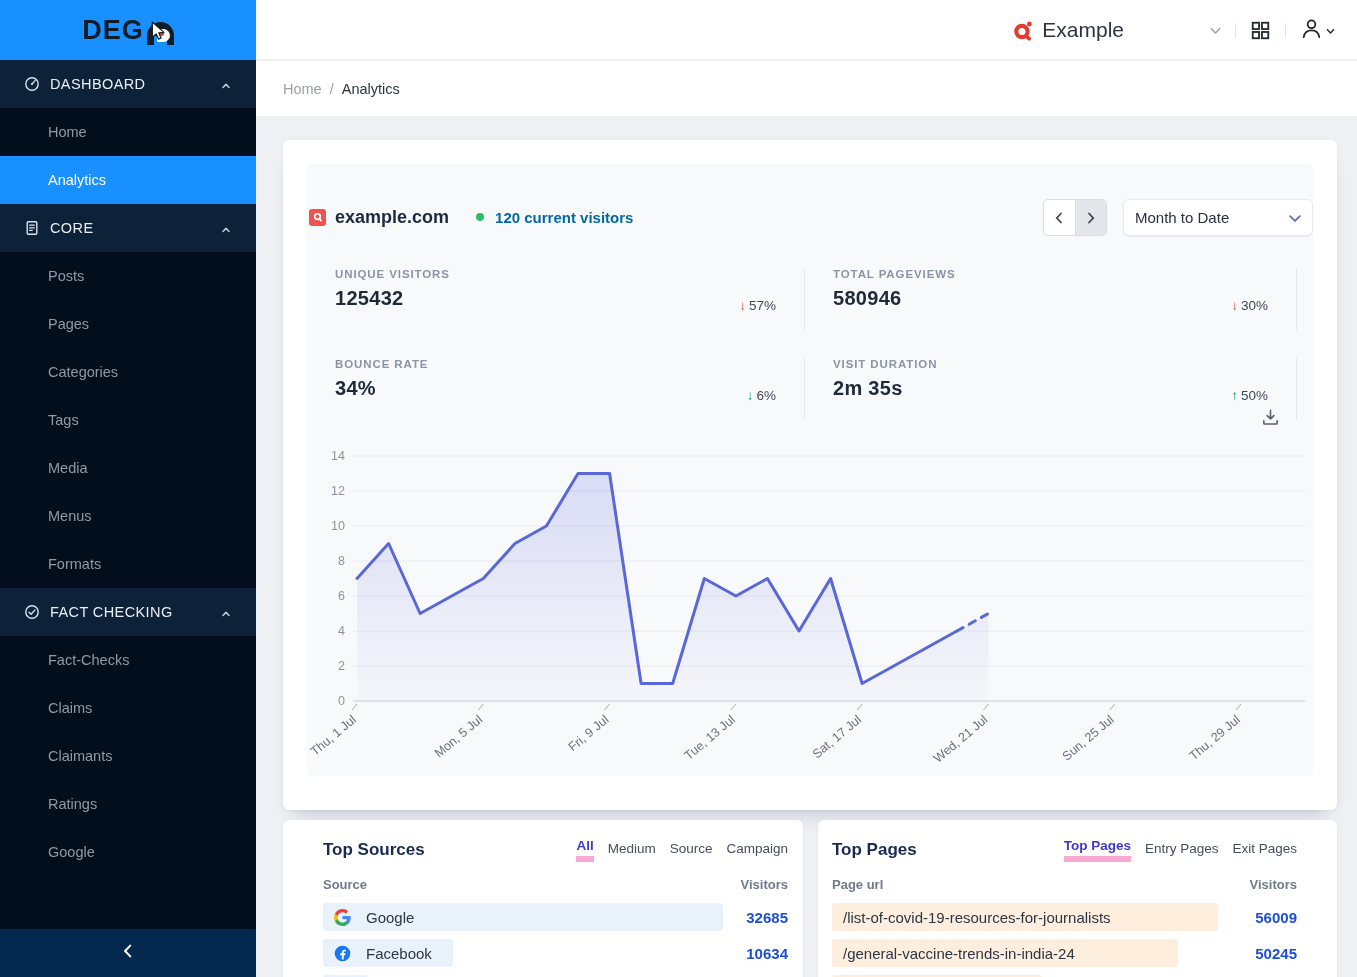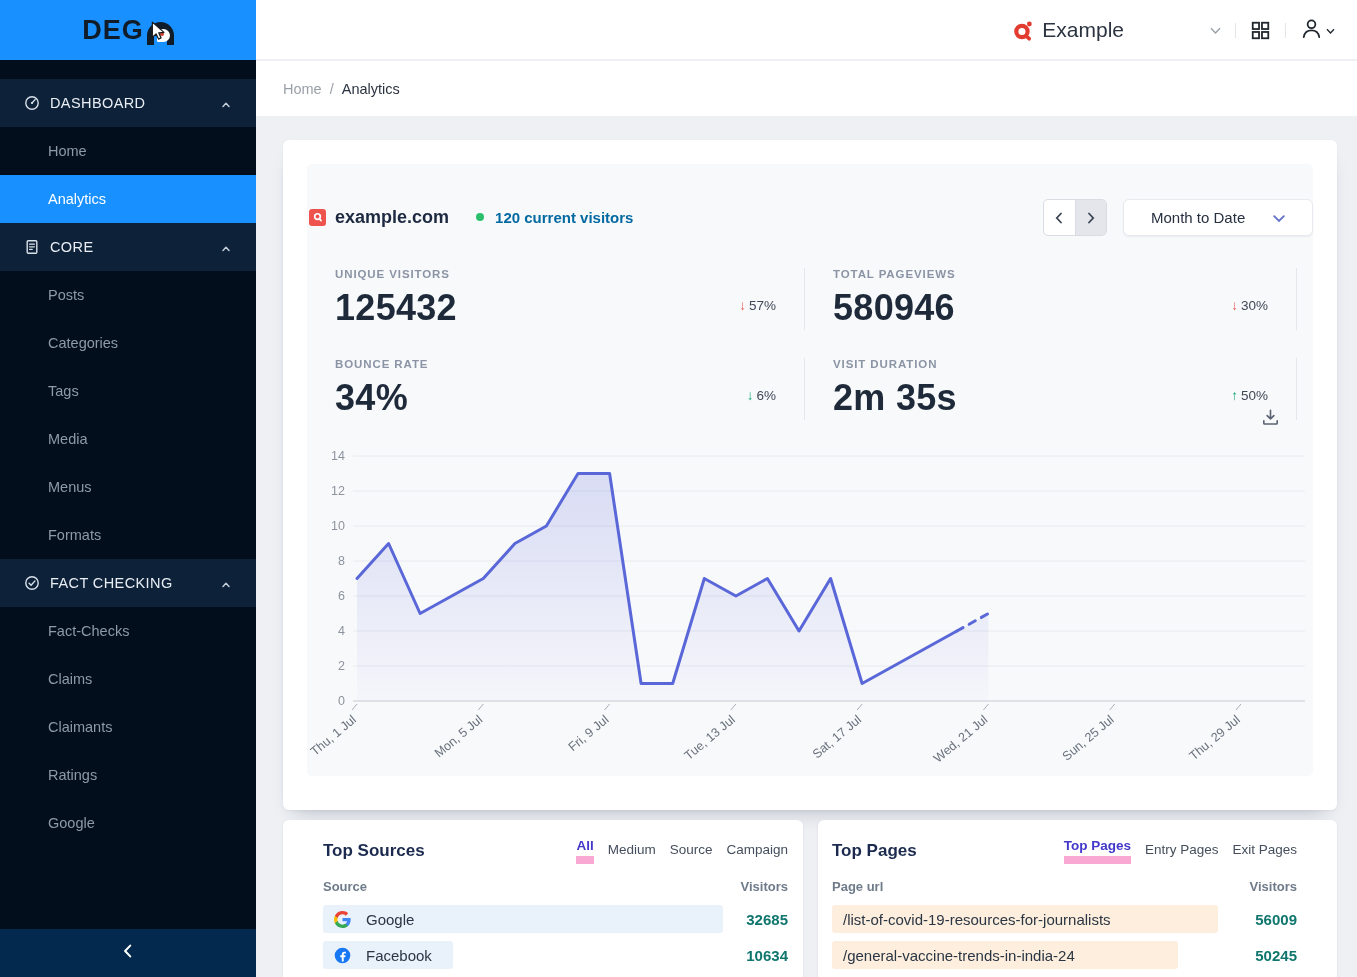--- a/index.html
+++ b/index.html
@@ -12,21 +12,21 @@
     background:#020e1b; display:flex; flex-direction:column; z-index:5; }
   .logo-band { height:60px; background:#1890ff; display:flex; align-items:center;
     justify-content:center; flex:0 0 auto; }
   .logo-text { font-size:27px; font-weight:700; color:#111c29; letter-spacing:1px; }
   .logo-arch { display:inline-block; width:27px; height:23px; border:7px solid #111c29;
     border-bottom:none; border-radius:14px 14px 0 0; margin-left:3px; position:relative; top:3px; }
   .logo-arch .bird { position:absolute; right:-3px; top:0px; width:13px; height:13px;
     background:#fff; border-radius:50% 50% 50% 10%; }
   .logo-arch .bird .eye { position:absolute; left:3px; top:3px; width:4px; height:4px;
     background:#d03a2e; border-radius:50%; }
-  .menu { flex:1 1 auto; overflow:hidden;margin-top:19px; }
+  .menu { flex:1 1 auto; overflow:hidden; }
   .sec-h { height:48px; background:#0d2138; display:flex; align-items:center;
     padding:0 24px; cursor:pointer; }
   .sec-h .s-icon { width:16px; height:16px; margin-right:10px; color:#d9e1ea; flex:0 0 auto; }
   .sec-h .s-label { color:#e9eef4; font-size:14.5px; letter-spacing:.4px; flex:1 1 auto; }
   .sec-h .s-chev { width:12px; height:12px; color:#c4cedb; }
   .item { height:48px; display:flex; align-items:center; padding-left:48px;
     color:#8d9aa9; font-size:14.5px; cursor:pointer; }
   .item.active { background:#1890ff; color:#ffffff; }
   .trigger { flex:0 0 48px; background:#04294e; display:flex; align-items:center;
     justify-content:center; cursor:pointer; color:#fff; }
@@ -65,52 +65,52 @@
   .live-text { margin-left:11px; font-size:15px; font-weight:600; color:#0369a1; }
 
   .controls { position:absolute; right:0; top:35px; display:flex; gap:16px; }
   .pn-group { width:64px; height:37px; border:1px solid #d9dde3; border-radius:5px;
     display:flex; overflow:hidden; background:#fff; }
   .pn-btn { width:32px; display:flex; align-items:center; justify-content:center;
     cursor:pointer; color:#3c4553; }
   .pn-btn.next { background:#e4e6eb; border-left:1px solid #d9dde3; }
   .range-select { width:190px; height:37px; background:#fff; border:1px solid #e8eaef;
     border-radius:6px; box-shadow:0 1px 2px rgba(15,25,50,.06); display:flex;
-    align-items:center; justify-content:space-between; padding:0 27px; cursor:pointer; }
+    align-items:center; justify-content:space-between; padding:0 11px; cursor:pointer; }
   .range-select .rs-label { font-size:15px; color:#27303f; }
 
   .stats { position:absolute; left:28px; top:104px; width:970px; display:grid;
     grid-template-columns:470px 464px; column-gap:36px; row-gap:28px;gap:28px; }
   .stat { position:relative; height:62px; border-right:1px solid #e4e7ec; }
   .s-lab { font-size:11.5px; font-weight:700; letter-spacing:.9px; color:#8b94a5; }
-  .s-val { margin-top:7px; font-size:36px; font-weight:800; color:#1e2a3a; letter-spacing:.3px; }
+  .s-val { margin-top:7px; font-size:20px; font-weight:800; color:#1e2a3a; letter-spacing:.3px; }
   .s-delta { position:absolute; right:28px; top:30px; font-size:13.5px; color:#3f4856; }
   .s-delta .arr { font-weight:700; margin-right:3px; }
 
   .download { position:absolute; right:32px; top:243px; color:#5a6372; cursor:pointer; }
 
   #chart { position:absolute; left:16px; top:281px; overflow:visible; }
 
   
   .t-card { top:704px; height:180px; box-shadow:0 1px 3px rgba(20,30,60,.08); }
   .sources-card { left:27px; width:520px; padding:18px 15px 0 40px; }
   .pages-card  { left:562px; width:519px; padding:18px 40px 0 14px; }
   .tc-head { display:flex; justify-content:space-between; align-items:center; }
   .tc-head h3 { font-size:17px; font-weight:700; color:#1b2a4e; }
   .tabs { display:flex; gap:14px; align-items:center; }
   .tab { font-size:13.5px; color:#444e5c; cursor:pointer; padding-bottom:3px; }
-  .tab.active { color:#4338ca; font-weight:700; border-bottom:8px solid #f9a8d4; }
+  .tab.active { color:#4338ca; font-weight:700; border-bottom:6px solid #f9a8d4; }
   .tc-cols { display:flex; justify-content:space-between; margin-top:15px;
     font-size:13px; font-weight:700; color:#6f7b8a; }
   .tc-rows { margin-top:7px; }
   .t-row { position:relative; height:36px; display:flex; align-items:center; }
   .t-bar { position:absolute; left:0; top:4px; height:28px; border-radius:3px; }
   .t-lab { position:relative; display:flex; align-items:center; gap:15px;
     padding-left:11px; font-size:15px; color:#2b3644; }
-  .t-val { position:absolute; right:0; font-size:15px; font-weight:600; color:#0f766e; }
+  .t-val { position:absolute; right:0; font-size:15px; font-weight:600; color:#1d4ed8; }
 
   .cursor-arrow { position:absolute; left:150px; top:21px; z-index:9; pointer-events:none; }
 </style>
 </head>
 <body>
 
 <div class="page">
 
   <aside class="sidebar">
     <div class="logo-band">
@@ -139,20 +139,21 @@
           <span class="s-icon"><svg width="16" height="16" viewBox="0 0 16 16">
               <rect x="3.2" y="1.8" width="9.6" height="12.4" rx="1" fill="none" stroke="currentColor" stroke-width="1.4"></rect>
               <path d="M5.6 5.2 h4.8 M5.6 7.8 h4.8 M5.6 10.4 h2.6" stroke="currentColor" stroke-width="1.3" stroke-linecap="round"></path>
             </svg></span>
           <span class="s-label">CORE</span>
           <span class="s-chev"><svg width="12" height="12" viewBox="0 0 16 16">
               <path d="M4 10 L8 5.8 L12 10" fill="none" stroke="currentColor" stroke-width="2" stroke-linecap="round" stroke-linejoin="round"></path>
             </svg></span>
         </div>
         <div class="item">Posts</div>
+        <div class="item">Pages</div>
         <div class="item">Categories</div>
         <div class="item">Tags</div>
         <div class="item">Media</div>
         <div class="item">Menus</div>
         <div class="item">Formats</div>
         <div class="sec-h">
           <span class="s-icon"><svg width="16" height="16" viewBox="0 0 16 16">
               <circle cx="8" cy="8" r="6.2" fill="none" stroke="currentColor" stroke-width="1.4"></circle>
               <path d="M5.1 8.2 L7.1 10.2 L11 5.9" fill="none" stroke="currentColor" stroke-width="1.4" stroke-linecap="round" stroke-linejoin="round"></path>
             </svg></span>

